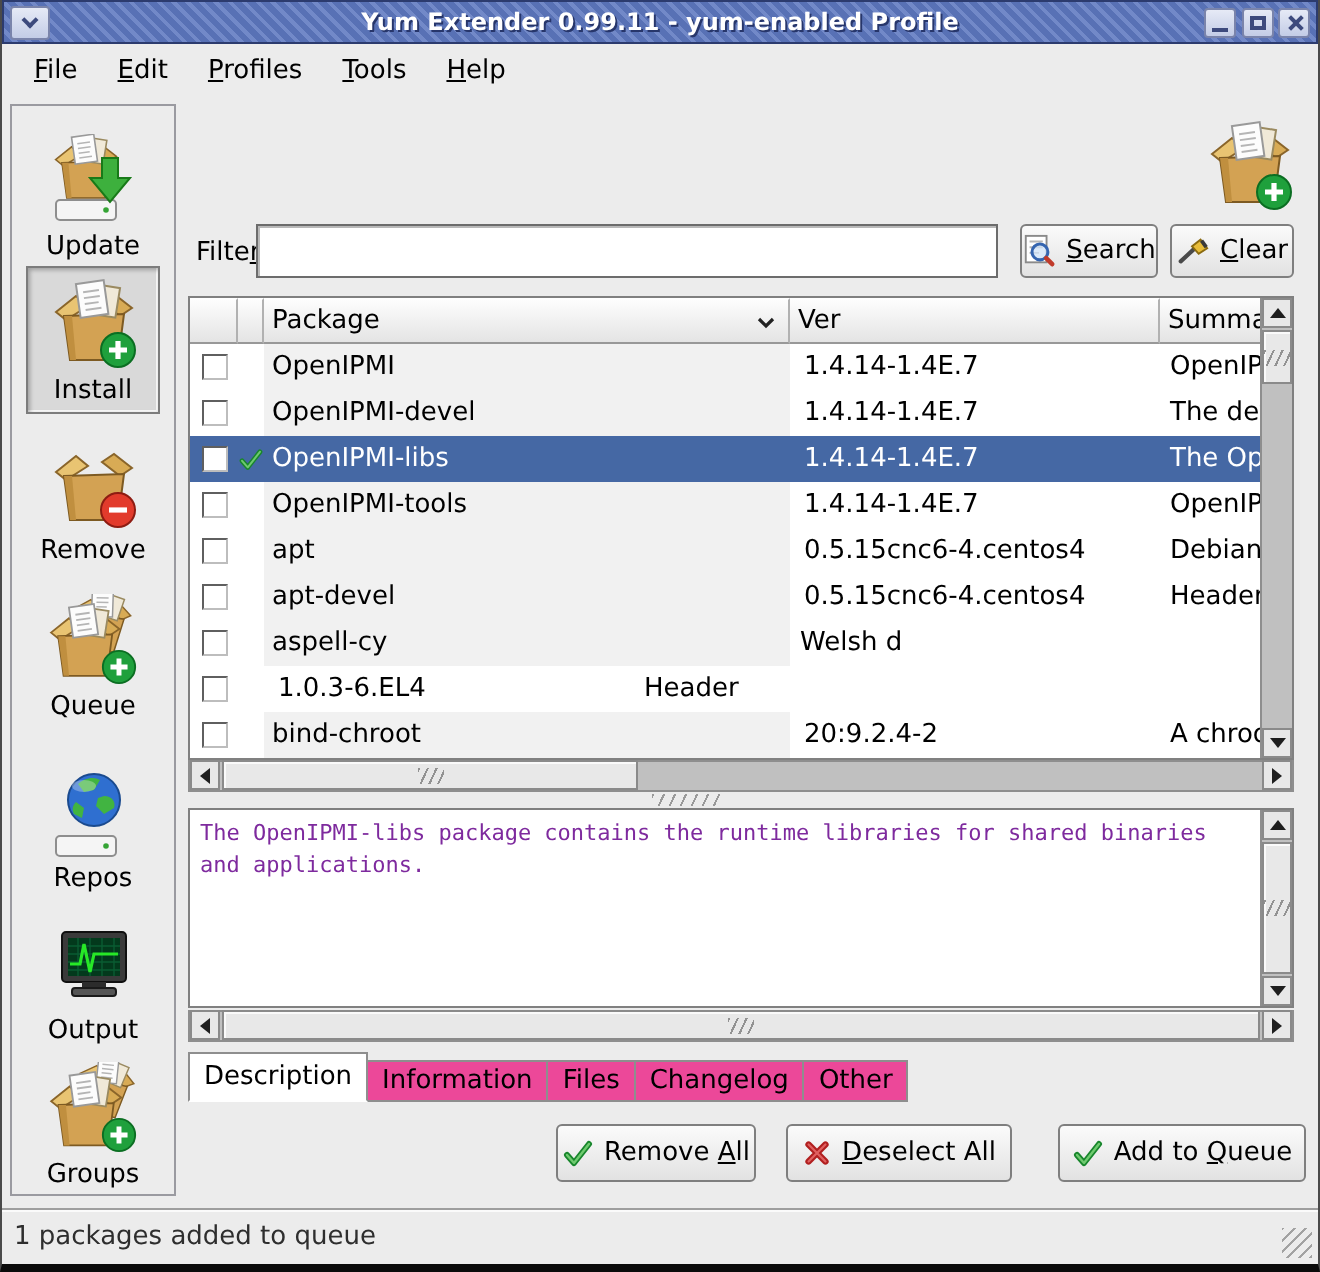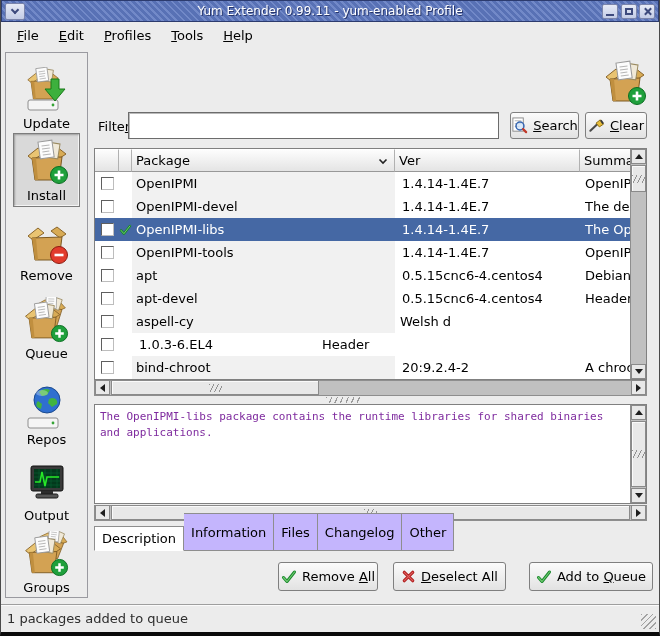--- a/index.html
+++ b/index.html
@@ -5,21 +5,21 @@
   * { margin:0; padding:0; box-sizing:border-box; }
   html,body { width:660px; height:636px; background:#000; }
   body { font-family:"DejaVu Sans","Liberation Sans",sans-serif; font-size:13px; color:#000; }
   #window { position:relative; width:660px; height:636px; background:#ececec;
             border-left:1px solid #4a4a4a; border-right:1px solid #4a4a4a; border-bottom:4px solid #0a0a0a; overflow:hidden; }
 
   
   .titlebar { position:absolute; left:0; top:0; width:100%; height:22px;
     background:repeating-linear-gradient(45deg,#5871b5 0,#5871b5 3px,#7289c8 3px,#7289c8 5px);
     border:1px solid #2c3b6e; display:flex; align-items:center; justify-content:center; }
-  .titlebar .title { color:#fff; font-weight:normal; font-size:12px; text-shadow:1px 1px 0 #27366b; }
+  .titlebar .title { color:#fff; font-weight:bold; font-size:12px; text-shadow:1px 1px 0 #27366b; }
   .wb { position:absolute; top:3px; width:16px; height:15px; background:linear-gradient(#e6eaf6,#c3cce6);
         border:1px solid #7a84ab; border-radius:2px; display:flex; align-items:center; justify-content:center; }
   .menu-btn { left:3px; top:2px; width:20px; height:17px; }
   .chev { width:6px; height:6px; border-right:2px solid #3d4a7d; border-bottom:2px solid #3d4a7d; transform:rotate(45deg); margin-top:-3px; }
   .g-min { width:8px; height:2px; background:#3d4a7d; margin-top:7px; }
   .g-max { width:8px; height:7px; border:2px solid #3d4a7d; }
   .g-close { position:relative; width:9px; height:9px; }
   .g-close::before,.g-close::after { content:""; position:absolute; left:4px; top:0; width:2px; height:9px; background:#3d4a7d; }
   .g-close::before { transform:rotate(45deg); } .g-close::after { transform:rotate(-45deg); }
 
@@ -83,21 +83,21 @@
         background:repeating-linear-gradient(115deg,#9a9a9a 0 1px,transparent 1px 5px); }
 
   
   .descWrap { position:absolute; left:93px; top:404px; width:553px; height:100px; border:1px solid #808080; background:#fff; }
   .desc-text { position:absolute; left:5px; top:4px; right:20px; bottom:2px; overflow:hidden;
         font:11px "DejaVu Sans Mono","Liberation Mono",monospace; line-height:16px; color:#7e2a9e; white-space:pre-wrap; }
   .desc-hscroll { left:93px; top:505px; width:553px; }
 
   
   .tabs { position:absolute; left:93px; top:526px; height:25px; display:flex; align-items:flex-end; }
-  .tab { background:#c4b5fd; border:1px solid #8e8e8e; border-left-width:0; height:38px;
+  .tab { background:#ec4899; border:1px solid #8e8e8e; border-left-width:0; height:21px;
         display:flex; align-items:center; padding:0 7px; }
   .tab:first-child { border-left-width:1px; }
   .tab.active { background:#fff; height:25px; border-bottom-color:#fff; }
 
   
   .sel-all { position:absolute; left:277px; top:562px; width:100px; height:29px; }
   .desel   { position:absolute; left:392px; top:562px; width:113px; height:29px; }
   .addq    { position:absolute; left:528px; top:562px; width:124px; height:29px; }
   .status-sep { position:absolute; left:0; top:604px; width:100%; height:2px; border-top:1px solid #9e9e9e; border-bottom:1px solid #fbfbfb; }
   .status-text { position:absolute; left:6px; top:611px; color:#2e2e2e; }

